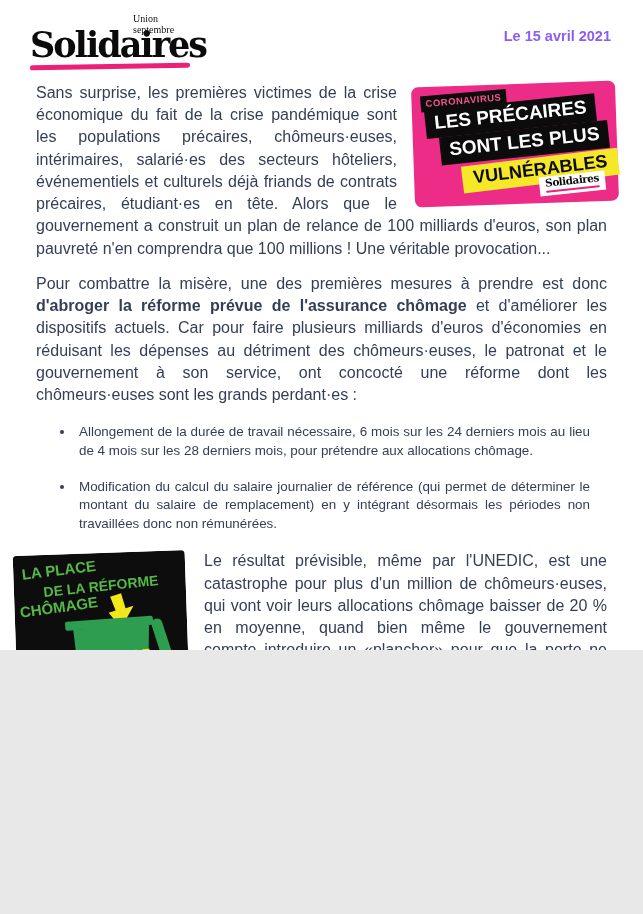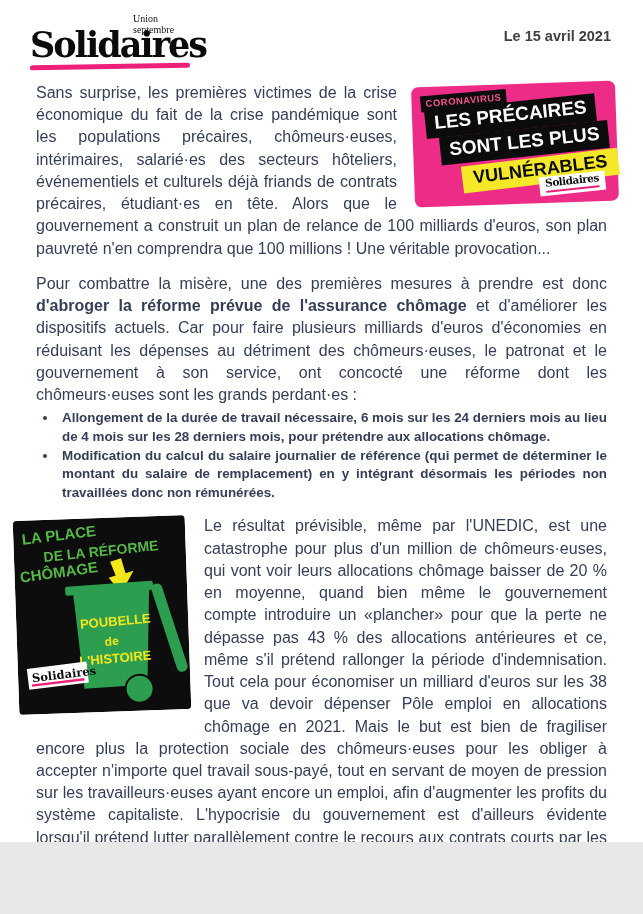--- a/index.html
+++ b/index.html
@@ -1,53 +1,53 @@
 <!DOCTYPE html>
 <html lang="fr"><head>
 <meta charset="utf-8">
 <style>
   html,body { margin:0; padding:0; background:#e8e8e8; }
   .page {
     position:relative;
-    width:643px; height:842px;
+    width:643px; height:650px;
     margin:0 auto;
     background:#ffffff;
     font-family:"Liberation Sans", sans-serif;
     color:#353e57;
     overflow:hidden;
     box-sizing:border-box;
   }
 
   
   .header { display:flex; justify-content:space-between; align-items:flex-start; padding:14px 26px 0 30px; }
   .logo-block { position:relative; width:180px; }
   .logo-tagline { position:absolute; top:0; left:103px; font-size:10px; line-height:1.05; color:#111; font-family:"Liberation Serif", serif; }
   .logo-word {
     font-family:"DejaVu Serif", serif;
     font-weight:bold; font-size:35px; letter-spacing:-2px;
     color:#0b0b0b; line-height:1; margin-top:13px;
   }
   .logo-underline { width:160px; height:5px; background:#ec2079; border-radius:3px/2px; margin-top:2px; transform:rotate(-1deg); }
-  .date { color:#404040; font-weight:bold; font-size:14.5px; margin-top:14px; padding-right:6px; }
+  .date { color:#8b5cf6; font-weight:bold; font-size:14.5px; margin-top:14px; padding-right:6px; }
 
   
   .headline { text-align:center; margin-top:10px; font-weight:800; line-height:1.12; letter-spacing:1px; }
   .headline .t-pink { color:#ec2079; font-size:30px; transform:scaleY(1.08); }
   .headline .t-black { color:#141414; font-size:32px; transform:scaleY(1.08); }
   .headline div { font-weight:800; }
 
   
   .content { padding:0 36px; }
   p.body-text { text-align:justify; font-size:16px; line-height:1.39; margin:0; }
   .section { margin-top:13px; }
   .clear { clear:both; }
   b.strong { font-weight:bold; }
 
   ul.bullets { margin:3px 0 0 22px; padding:0; }
-  ul.bullets li { text-align:justify; font-size:13.4px; line-height:1.39; padding-left:4px; margin:0;font-weight:bold; }
+  ul.bullets li { text-align:justify; font-size:13.4px; line-height:1.39; padding-left:4px; margin:17px; }
 
   
   .badge {
     float:right; width:204px; height:120px;
     margin:2px -10px 8px 16px;
     background:#ec2c87; border-radius:7px;
     position:relative; transform:rotate(-2deg);
   }
   .corona-tag {
     position:absolute; top:7px; left:9px;

